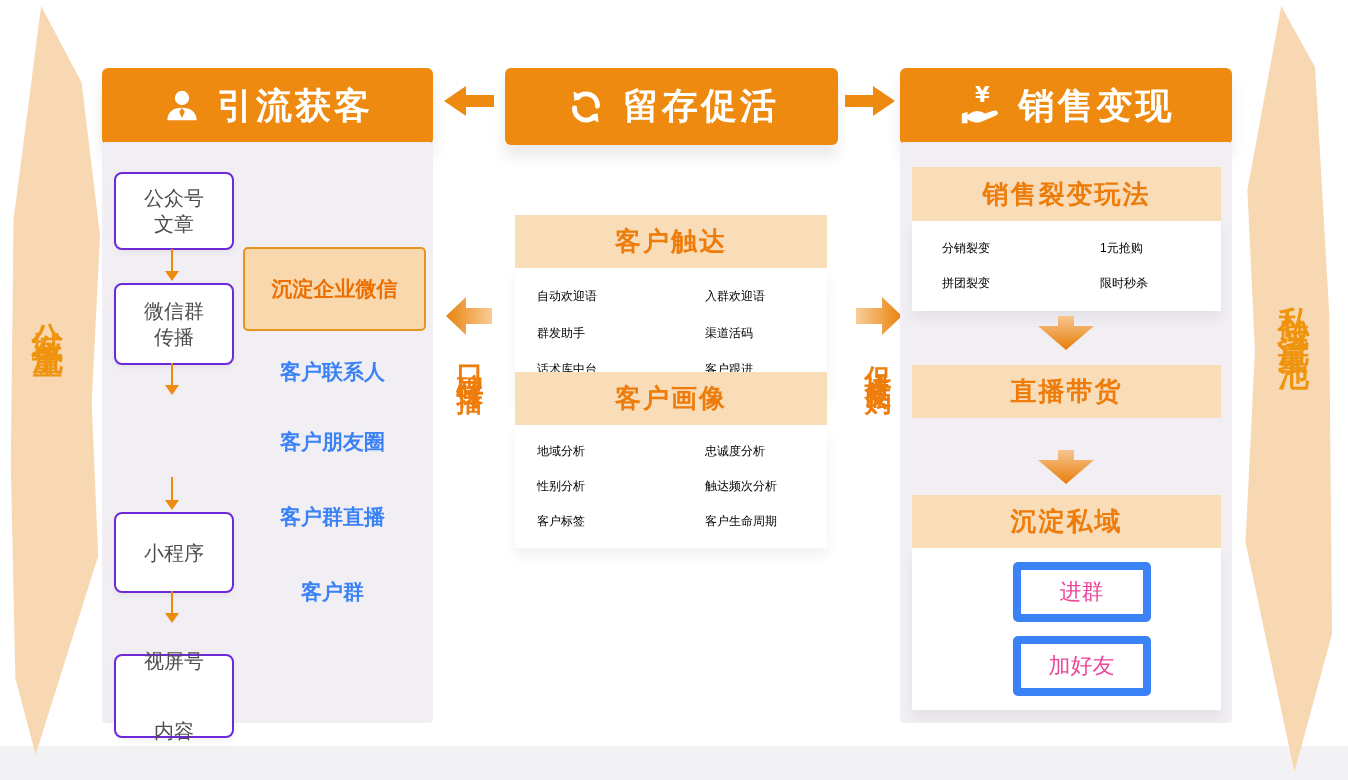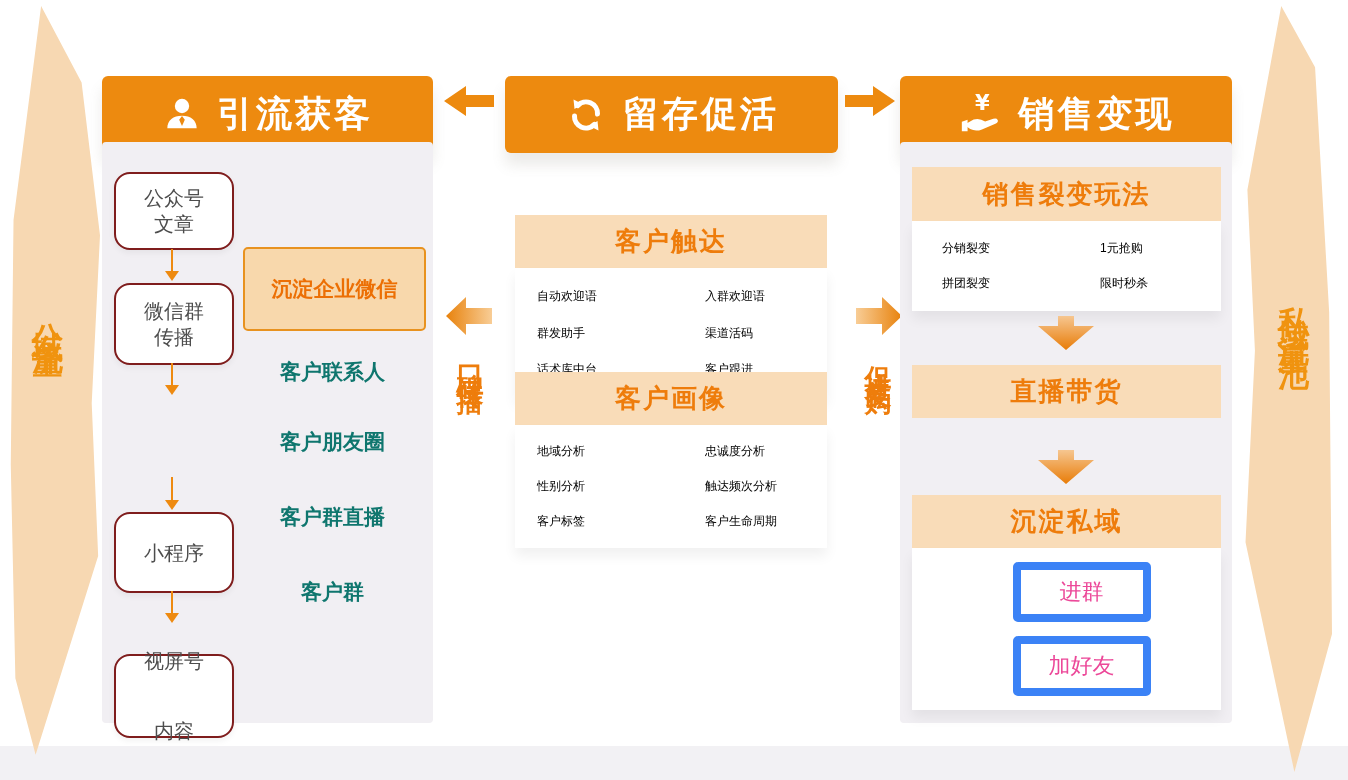--- a/index.html
+++ b/index.html
@@ -13,42 +13,42 @@
   .band{position:absolute;background:#F7D8B2;}
   .band-left{left:8px;top:6px;width:92px;height:764px;
     clip-path:polygon(36% 0%,80% 10%,100% 30%,91% 52%,98% 72%,30% 98%,8% 88%,3% 60%,6% 28%);}
   .band-right{left:1238px;top:6px;width:94px;height:766px;
     clip-path:polygon(46% 0%,82% 8%,97% 40%,100% 82%,60% 100%,8% 70%,18% 45%,10% 24%);}
   .band-label{position:absolute;writing-mode:vertical-rl;font-weight:bold;color:#F0930F;}
   .band-label.l{left:26px;top:298px;font-size:31px;letter-spacing:9px;}
   .band-label.r{left:1272px;top:282px;font-size:31px;letter-spacing:13px;}
 
   
-  .header-bar{position:absolute;top:76px;height:77px;background:#ED8A0F;border-radius:6px;
+  .header-bar{position:absolute;top:68px;height:77px;background:#ED8A0F;border-radius:6px;
     display:flex;align-items:center;justify-content:center;gap:15px;color:#fff;
     font-size:36px;font-weight:bold;letter-spacing:3px;
     box-shadow:0 12px 14px rgba(120,110,100,0.14);}
   .hicon{flex:0 0 auto;}
 
   
   .panel{position:absolute;top:142px;height:581px;background:#F1EFF3;border-radius:4px;}
 
   
-  .flow-box{position:absolute;left:114px;width:116px;background:#fff;border:2px solid #7f1d1d;
-    border-radius:16px;display:flex;flex-direction:column;align-items:center;justify-content:center;
+  .flow-box{position:absolute;left:114px;width:116px;background:#fff;border:2px solid #6d28d9;
+    border-radius:8px;display:flex;flex-direction:column;align-items:center;justify-content:center;
     color:#4D4D4D;font-size:20px;line-height:1.3;box-shadow:0 3px 6px rgba(0,0,0,0.05);}
   .v-connector{position:absolute;left:164px;width:16px;display:flex;flex-direction:column;align-items:center;}
   .v-line{width:2px;background:#EE8A10;flex:1;}
   .v-head{width:0;height:0;border-left:7px solid transparent;border-right:7px solid transparent;
     border-top:10px solid #EE8A10;}
 
   .wx-box{position:absolute;left:243px;top:247px;width:179px;height:80px;background:#F8D8AC;
     border:2px solid #E8921F;border-radius:5px;display:flex;align-items:center;justify-content:center;
     color:#EC6F04;font-weight:bold;font-size:21px;}
-  .channel-item{position:absolute;left:243px;width:179px;text-align:center;color:#0f766e;
+  .channel-item{position:absolute;left:243px;width:179px;text-align:center;color:#3b82f6;
     font-weight:bold;font-size:21px;}
 
   
   .arr{position:absolute;}
   .vlabel{position:absolute;writing-mode:vertical-rl;color:#EE7D0C;font-weight:bold;
     font-size:27px;letter-spacing:7px;}
 
   
   .card{position:absolute;}
   .card-strip{height:53px;background:#F9DCB8;display:flex;align-items:center;justify-content:center;

